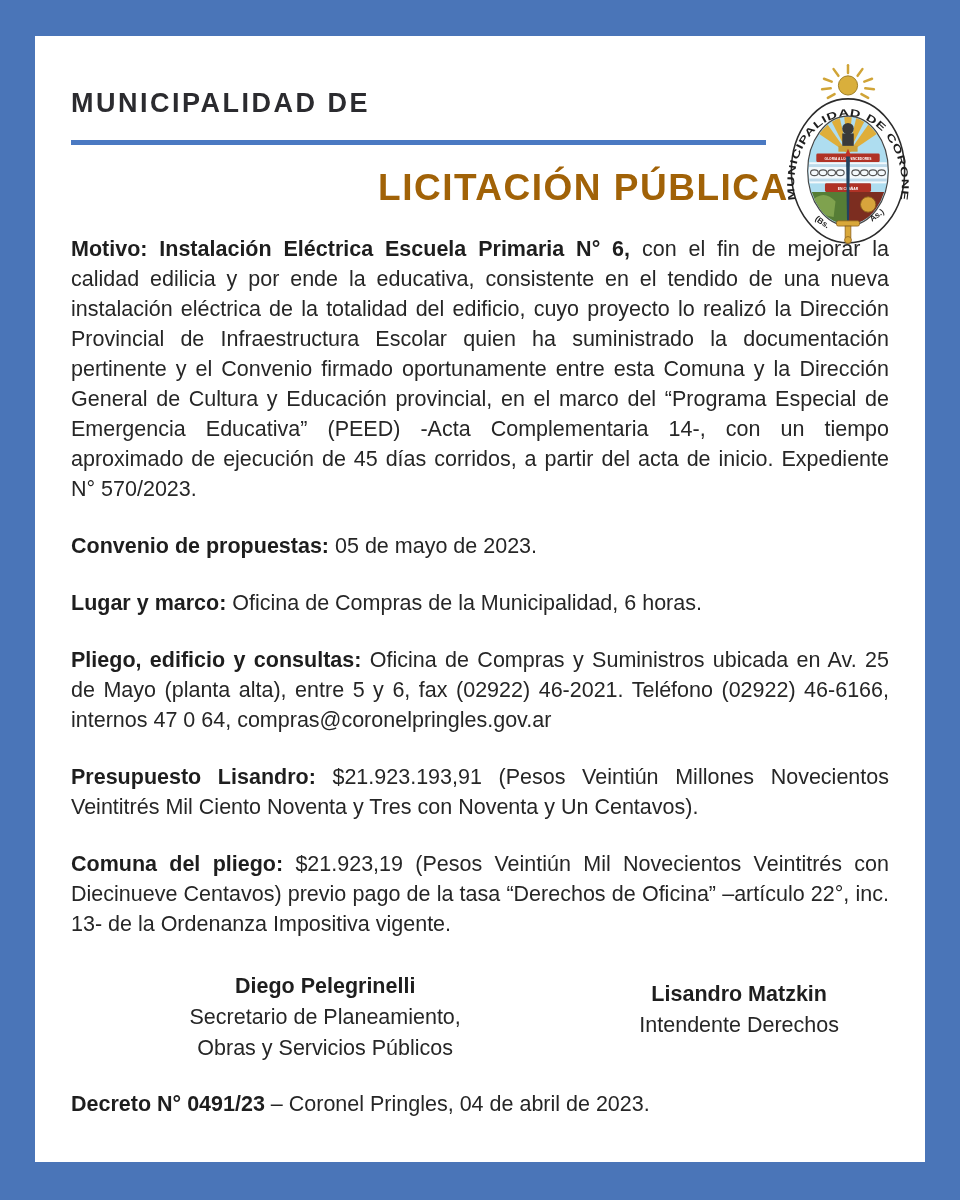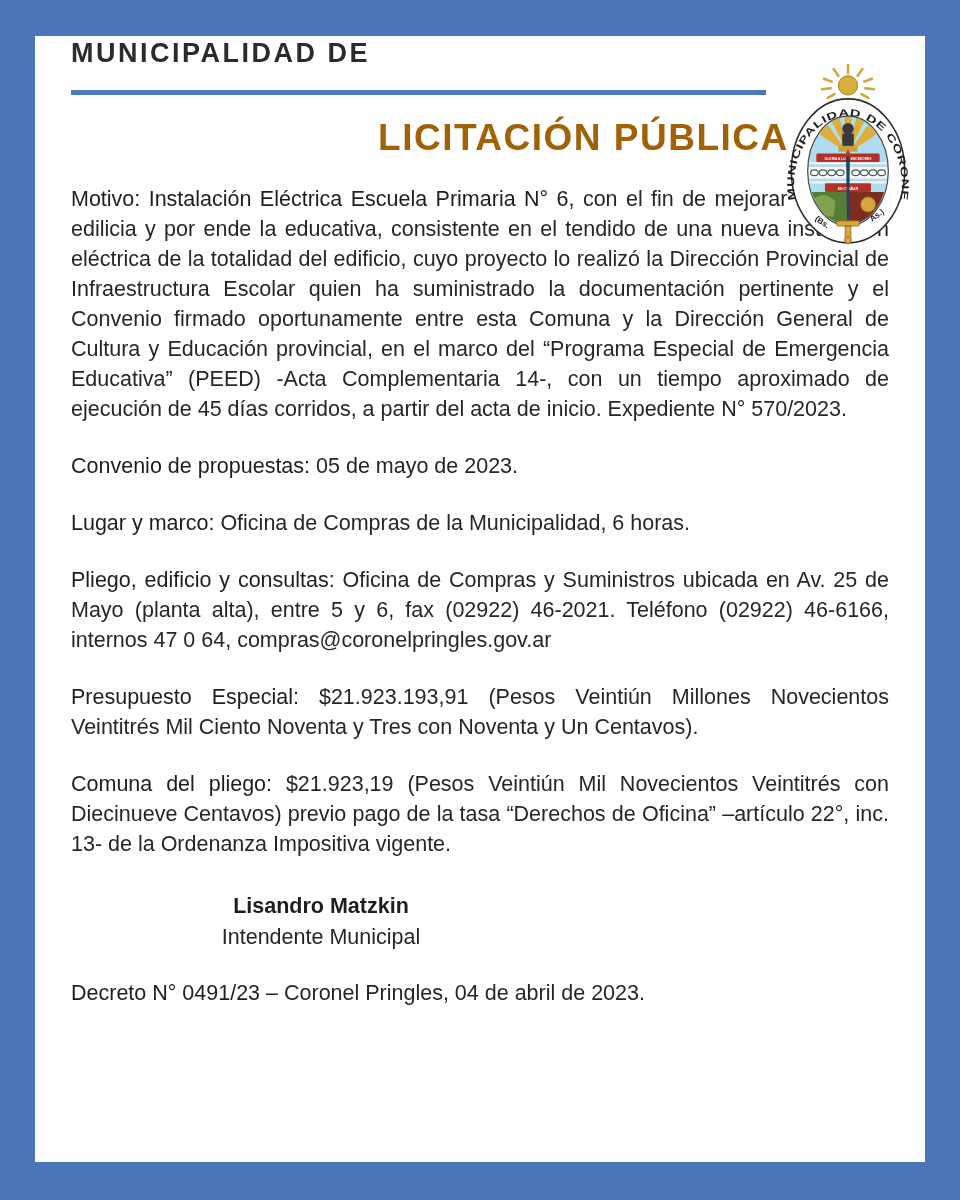--- a/index.html
+++ b/index.html
@@ -11,47 +11,47 @@
     -webkit-font-smoothing:antialiased;
   }
   .page {
     position:absolute; left:35px; top:36px;
     width:890px; height:1126px;
     background:#ffffff;
     box-sizing:border-box;
     padding:0 36px;
     overflow:hidden;
   }
-  .org { }
+  .org { margin-top:50px; }
   .org-name {
     font-size:27px; font-weight:700; letter-spacing:2.5px;
     color:#2b2b2f; line-height:35px; margin:0;
   }
   .org-loc {
     font-size:20px; font-weight:500; letter-spacing:2px;
     color:#2b2b2f; margin-top:9px;
   }
   .divider {
     height:5px; width:695px; background:#4a79c2; margin-top:19px;
   }
   .doc-title {
     font-size:37px; font-weight:600; letter-spacing:1.5px;
     color:#a16207; margin:23px 0 0 0; line-height:1.1;text-align:right;
   }
   .body-text p {
     font-size:21.5px; line-height:30px; color:#262626;
     text-align:justify; margin:27px 0 0 0;
   }
   .body-text p.first { margin-top:25px; }
-  .body-text b, .decree b { font-weight:400; color:#1e1e1e; }
+  .body-text b, .decree b { font-weight:700; color:#1e1e1e; }
   .sigs { display:flex; margin-top:32px; }
   .sig { text-align:center; font-size:21.5px; line-height:31px; color:#262626; }
   .sig .sig-name { font-weight:700; color:#1e1e1e; }
   .sig-1 { width:350px; margin-left:85px; }
-  .sig-2 { width:310px; margin-left:95px; }
+  .sig-2 { width:310px; margin-left:95px;margin-top:8px; }
   .decree { margin-top:28px; font-size:21.5px; color:#262626; }
   .seal {
     position:absolute; top:20px; right:5px;
     width:144px; height:200px;
   }
 </style>
 </head>
 <body>
 
 <div class="page">
@@ -144,26 +144,31 @@
 
   <div class="divider"></div>
 
   <h1 class="doc-title">LICITACIÓN PÚBLICA 9/23.</h1>
 
   <div class="body-text">
     <p class="first"><b>Motivo: Instalación Eléctrica Escuela Primaria N° 6,</b><span> con el fin de mejorar la calidad edilicia y por ende la educativa, consistente en el tendido de una nueva instalación eléctrica de la totalidad del edificio, cuyo proyecto lo realizó la Dirección Provincial de Infraestructura Escolar quien ha suministrado la documentación pertinente y el Convenio firmado oportunamente entre esta Comuna y la Dirección General de Cultura y Educación provincial, en el marco del “Programa Especial de Emergencia Educativa” (PEED) -Acta Complementaria 14-, con un tiempo aproximado de ejecución de 45 días corridos, a partir del acta de inicio. Expediente N° 570/2023.</span></p>
     <p><b>Convenio de propuestas:</b><span> 05 de mayo de 2023.</span></p>
     <p><b>Lugar y marco:</b><span> Oficina de Compras de la Municipalidad, 6 horas.</span></p>
     <p><b>Pliego, edificio y consultas:</b><span> Oficina de Compras y Suministros ubicada en Av. 25 de Mayo (planta alta), entre 5 y 6, fax (02922) 46-2021. Teléfono (02922) 46-6166, internos 47 0 64, compras@coronelpringles.gov.ar</span></p>
-    <p><b>Presupuesto Especial:</b><span> $21.923.193,91 (Pesos Veintiún Millones Novecientos Veintitrés Mil Ciento Noventa y Tres con Noventa y Un Centavos).</span></p>
+    <p><b>Presupuesto Lisandro:</b><span> $21.923.193,91 (Pesos Veintiún Millones Novecientos Veintitrés Mil Ciento Noventa y Tres con Noventa y Un Centavos).</span></p>
     <p><b>Comuna del pliego:</b><span> $21.923,19 (Pesos Veintiún Mil Novecientos Veintitrés con Diecinueve Centavos) previo pago de la tasa “Derechos de Oficina” –artículo 22°, inc. 13- de la Ordenanza Impositiva vigente.</span></p>
   </div>
 
   <div class="sigs">
+    <div class="sig sig-1">
+      <div class="sig-name">Diego Pelegrinelli</div>
+      <div>Secretario de Planeamiento,</div>
+      <div>Obras y Servicios Públicos</div>
+    </div>
     <div class="sig sig-2">
       <div class="sig-name">Lisandro Matzkin</div>
-      <div>Intendente Municipal</div>
+      <div>Intendente Derechos</div>
     </div>
   </div>
 
   <div class="decree"><b>Decreto N° 0491/23</b><span> – Coronel Pringles, 04 de abril de 2023.</span></div>
 
 </div>
 
 </body></html>

